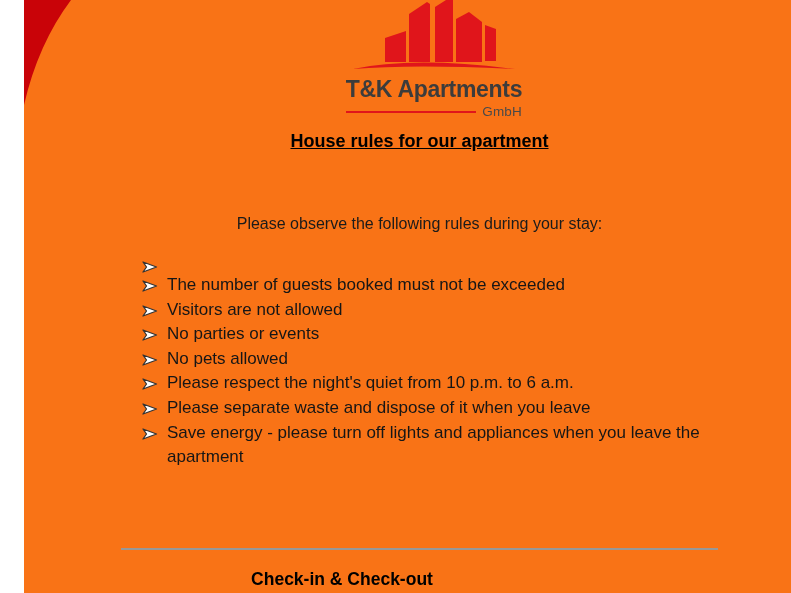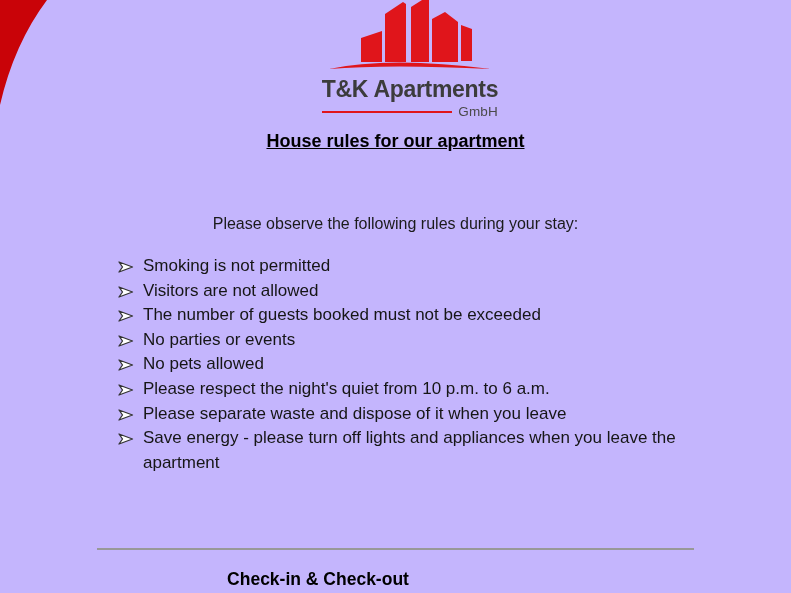--- a/index.html
+++ b/index.html
@@ -4,21 +4,21 @@
 <style>
   * { margin: 0; padding: 0; box-sizing: border-box; }
   html, body { width: 791px; height: 593px; }
   body {
     font-family: "Liberation Sans", sans-serif;
     background: #ffffff;
     position: relative;
     overflow: hidden;
     color: #1b1b1b;
   }
-  .page { position: absolute; inset: 0; background: #c4b5fd; }
+  .page { position: absolute; inset: 0; background: #f97316; margin-left: 24px; }
 
   
   .corner-decor { position: absolute; top: 0; left: 0; width: 48px; height: 106px; }
 
   
   .logo { position: absolute; top: 0; left: 320px; width: 180px; text-align: center; }
   .logo-buildings { display: block; margin: 0 auto; }
   .logo-name {
     margin-top: 5px;
     font-size: 23px;
@@ -91,33 +91,32 @@
 
   <div class="intro-wrap">
     <span class="intro">Please observe the following rules during your stay:</span>
   </div>
 
   <ul class="rules-list">
     <li>
       <svg class="bullet" viewBox="0 0 16 12" width="16" height="12">
           <path d="M1,1 L14.5,6 L1,11 L4.5,6 Z" fill="#ffffff" stroke="#333333" stroke-width="1.3" stroke-linejoin="round"></path>
         </svg>
-      <span>Smoking is not permitted</span>
+    </li>
+    <li>
+      <svg class="bullet" viewBox="0 0 16 12" width="16" height="12">
+          <path d="M1,1 L14.5,6 L1,11 L4.5,6 Z" fill="#ffffff" stroke="#333333" stroke-width="1.3" stroke-linejoin="round"></path>
+        </svg>
+      <span>The number of guests booked must not be exceeded</span>
     </li>
     <li>
       <svg class="bullet" viewBox="0 0 16 12" width="16" height="12">
           <path d="M1,1 L14.5,6 L1,11 L4.5,6 Z" fill="#ffffff" stroke="#333333" stroke-width="1.3" stroke-linejoin="round"></path>
         </svg>
       <span>Visitors are not allowed</span>
-    </li>
-    <li>
-      <svg class="bullet" viewBox="0 0 16 12" width="16" height="12">
-          <path d="M1,1 L14.5,6 L1,11 L4.5,6 Z" fill="#ffffff" stroke="#333333" stroke-width="1.3" stroke-linejoin="round"></path>
-        </svg>
-      <span>The number of guests booked must not be exceeded</span>
     </li>
     <li>
       <svg class="bullet" viewBox="0 0 16 12" width="16" height="12">
           <path d="M1,1 L14.5,6 L1,11 L4.5,6 Z" fill="#ffffff" stroke="#333333" stroke-width="1.3" stroke-linejoin="round"></path>
         </svg>
       <span>No parties or events</span>
     </li>
     <li>
       <svg class="bullet" viewBox="0 0 16 12" width="16" height="12">
           <path d="M1,1 L14.5,6 L1,11 L4.5,6 Z" fill="#ffffff" stroke="#333333" stroke-width="1.3" stroke-linejoin="round"></path>

